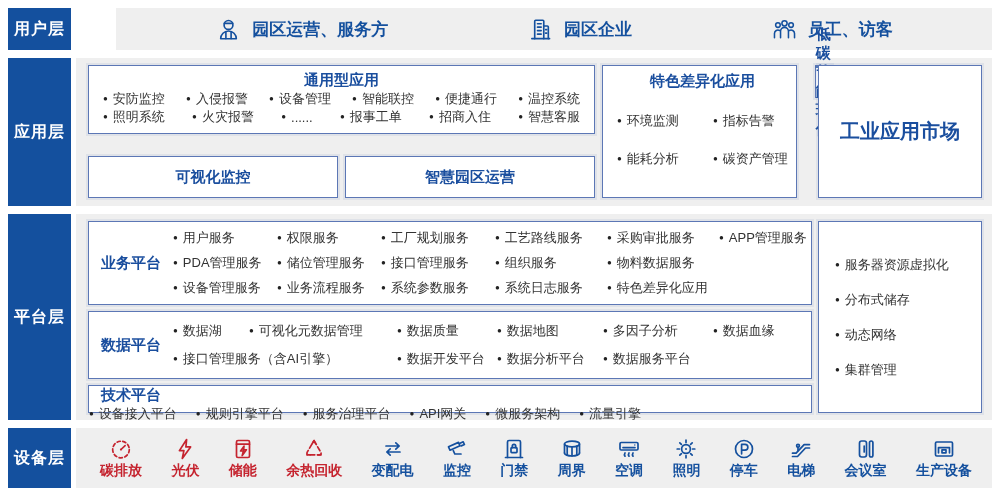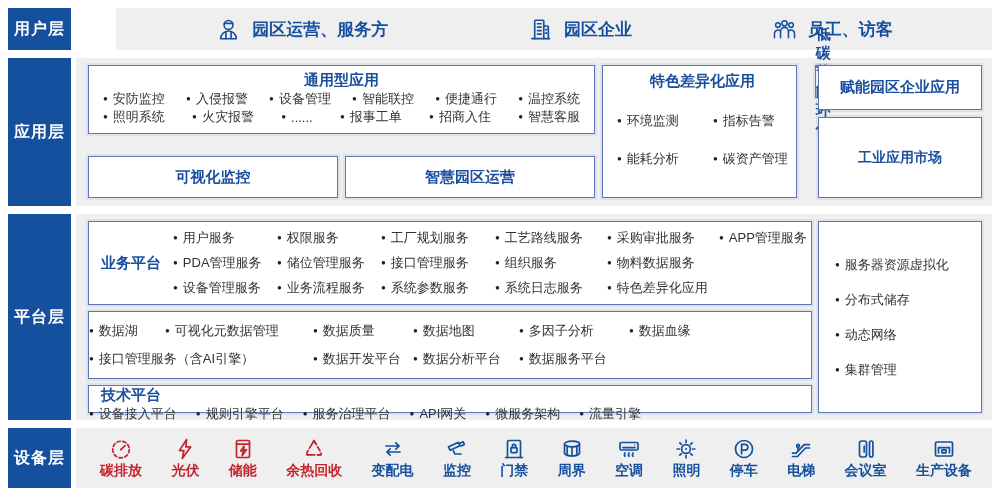--- a/index.html
+++ b/index.html
@@ -39,21 +39,21 @@
   .visual-box{width:250px;}
   .smartops-box{flex:1;}
   .app-col2{width:209px;display:flex;flex-direction:row;gap:18px;}
   .special-box{flex:1;display:flex;flex-direction:column;padding:6px 8px 8px 14px;}
   .special-rows{flex:1;display:flex;flex-direction:column;justify-content:space-evenly;}
   .grid-2{display:grid;grid-template-columns:96px auto;}
   .lowcarbon-box{height:33px;}
   .app-col3{width:164px;display:flex;flex-direction:column;gap:7px;}
   .empower-box{height:45px;}
   .market-box{flex:1;}
-  .market-box .box-title{font-size:14px;}
+  .market-box .box-title{font-size:20px;}
 
   
   .platform-content{display:flex;gap:6px;padding:7px 10px 7px 12px;}
   .platform-left{flex:1;display:flex;flex-direction:column;gap:6px;}
   .pbox{display:flex;align-items:stretch;padding-right:4px;}
   .pbox-label{flex:none;width:84px;display:flex;align-items:center;justify-content:center;
     color:var(--title);font-weight:bold;font-size:15px;}
   .pbox-rows{flex:1;display:flex;flex-direction:column;justify-content:space-evenly;}
   .business-box{height:84px;}
   .data-box{height:68px;}
@@ -218,23 +218,20 @@
                   <span>碳资产管理</span>
                 </span>
               </div>
           </div>
         </div>
         <div class="box title-box lowcarbon-box">
           <div class="box-title">低碳节能环保</div>
         </div>
       </div>
       <div class="app-col3">
-        <div class="box title-box empower-box">
-          <div class="box-title">赋能园区企业应用</div>
-        </div>
         <div class="box title-box market-box">
           <div class="box-title">工业应用市场</div>
         </div>
       </div>
     </div>
   </div>
 
   <div class="layer-row row-platform">
     <div class="layer-label">平台层</div>
     <div class="row-content platform-content">
@@ -308,20 +305,21 @@
                   <span>系统日志服务</span>
                 </span>
                 <span class="bullet">
                   <span class="dot">●</span>
                   <span>特色差异化应用</span>
                 </span>
               </div>
           </div>
         </div>
         <div class="box pbox data-box">
+          <div class="pbox-label">数据平台</div>
           <div class="pbox-rows">
             <div class="grid-d1">
                 <span class="bullet">
                   <span class="dot">●</span>
                   <span>数据湖</span>
                 </span>
                 <span class="bullet">
                   <span class="dot">●</span>
                   <span>可视化元数据管理</span>
                 </span>

